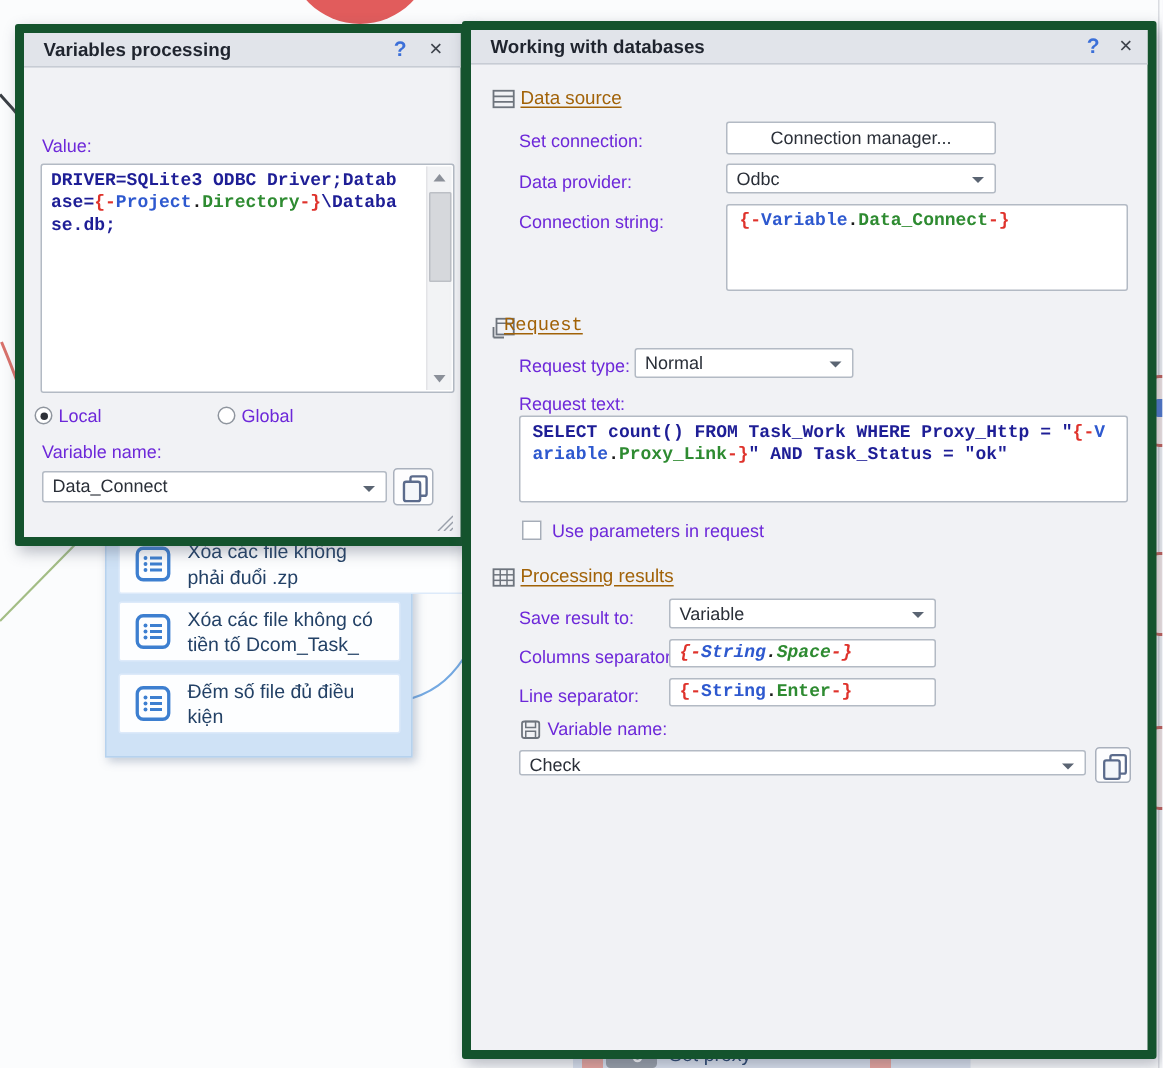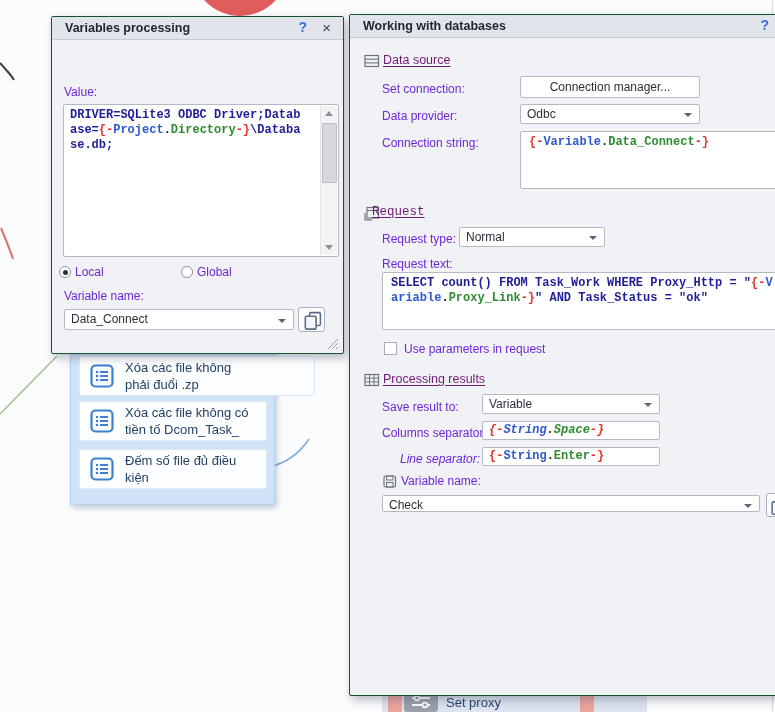--- a/index.html
+++ b/index.html
@@ -14,38 +14,38 @@
   .action-card .txt{position:absolute;left:45px;top:2px;font-size:13px;line-height:17px;color:#234166;white-space:pre-line;}
   .list-icon{position:absolute;left:10px;top:7px;width:24px;height:24px;}
   .pink-box{position:absolute;left:763px;width:40px;background:#fdf1ee;border:2px solid #c75f58;border-radius:10px;z-index:2;}
   .edge-line{position:absolute;left:772px;top:0;width:1px;height:712px;background:#dadce1;z-index:1;}
   .blue-square{position:absolute;left:770px;top:266px;width:12px;height:12px;background:#4e79d2;border-radius:2px;z-index:3;}
   .proxy-node{position:absolute;left:382px;top:694px;width:265px;height:18px;background:#dde4f0;z-index:2;}
   .salmon{position:absolute;top:694px;width:14px;height:18px;background:#eba49c;z-index:3;}
   .proxy-icon{position:absolute;left:404px;top:694px;width:34px;height:18px;background:#99a0a9;border-radius:3px;z-index:4;}
   .proxy-label{position:absolute;left:446px;top:695px;font-size:13px;color:#24416b;z-index:4;}
   
-  .dlg{position:absolute;background:#f1f2f5;border:1px solid #14532d;border-radius:2px;
-       box-shadow:3px 4px 10px rgba(70,80,100,.38);z-index:10;margin-left:41px;}
+  .dlg{position:absolute;background:#f1f2f5;border:6px solid #14532d;border-radius:2px;
+       box-shadow:3px 4px 10px rgba(70,80,100,.38);z-index:10;}
   .dlg-title{position:absolute;left:0;top:0;right:0;height:22px;background:linear-gradient(#e7eaee,#dcе0e6);
              background-color:#e1e4ea;border-bottom:1px solid #c7ccd4;}
   .dlg-title .cap{position:absolute;left:13px;top:4px;font-size:12.5px;font-weight:bold;color:#1f242e;}
   .help-btn{position:absolute;top:2px;font-size:14px;font-weight:bold;color:#3b6fd8;cursor:default;}
   .close-btn{position:absolute;top:2px;font-size:15px;color:#3f444d;cursor:default;}
   .field-label{position:absolute;font-size:12px;color:#6d28d9;white-space:nowrap;}
   .tb,.dd,.btn{position:absolute;background:#fff;border:1px solid #b3bac4;border-radius:2px;box-sizing:border-box;}
   .dd .val{position:absolute;left:6px;top:2px;font-size:12px;color:#2a2f38;}
   .dd-arrow{position:absolute;right:7px;top:8px;width:0;height:0;border-left:4px solid transparent;
             border-right:4px solid transparent;border-top:4px solid #5a6472;}
   .btn{font-size:12px;color:#2b3039;text-align:center;}
   .code{font-family:"Liberation Mono","DejaVu Sans Mono",monospace;font-size:12px;font-weight:600;
         line-height:15px;white-space:pre-wrap;overflow:hidden;}
   .tok-base{color:#1e1e96;} .tok-brace{color:#df332c;} .tok-obj{color:#2e59cf;}
   .tok-dot{color:#1b1b1b;} .tok-prop{color:#2e8b31;}
-  .section-h{position:absolute;font-size:12.5px;color:#701a75;text-decoration:underline;text-underline-offset:2px;}
+  .section-h{position:absolute;font-size:12.5px;color:#a16207;text-decoration:underline;text-underline-offset:2px;}
   .radio{position:absolute;width:12px;height:12px;border:1px solid #8f959e;border-radius:50%;background:#fff;box-sizing:border-box;}
   .radio.sel::after{content:"";position:absolute;left:2.5px;top:2.5px;width:5px;height:5px;border-radius:50%;background:#2e3138;}
   .chk{position:absolute;width:13px;height:13px;background:#fff;border:1px solid #a6adb8;box-sizing:border-box;}
   .copy-btn{position:absolute;background:#fdfdfe;border:1px solid #aab1bd;border-radius:3px;box-sizing:border-box;}
   
   .sbar{position:absolute;right:1px;top:1px;width:16px;bottom:1px;background:#f2f3f5;border-left:1px solid #e3e4e7;}
   .sb-arrow{position:absolute;left:4px;width:0;height:0;border-left:4px solid transparent;border-right:4px solid transparent;}
   .sb-up{top:5px;border-bottom:5px solid #8b9099;}
   .sb-down{bottom:5px;border-top:5px solid #8b9099;}
   .sb-thumb{position:absolute;left:1px;top:17px;width:13px;height:58px;background:#d6d8dc;border:1px solid #bcbfc5;border-radius:1px;}
@@ -236,21 +236,21 @@
     <div class="dd" style="left:132px;top:379px;width:178px;height:20px;">
       <span class="val">Variable</span>
       <span class="dd-arrow"></span>
     </div>
 
     <div class="field-label" style="left:32px;top:411px;">Columns separator:</div>
     <div class="tb" style="left:132px;top:406px;width:178px;height:19px;font-style:italic;">
       <div class="code" style="position:absolute;left:6px;top:1px;right:2px;bottom:1px;"><span class="tok-brace">{-</span><span class="tok-obj">String</span><span class="tok-dot">.</span><span class="tok-prop">Space</span><span class="tok-brace">-}</span></div>
     </div>
 
-    <div class="field-label" style="left:50px;top:437px;font-style:italic;">Line separator:</div>
+    <div class="field-label" style="left:32px;top:437px;">Line separator:</div>
     <div class="tb" style="left:132px;top:432px;width:178px;height:19px;">
       <div class="code" style="position:absolute;left:6px;top:1px;right:2px;bottom:1px;"><span class="tok-brace">{-</span><span class="tok-obj">String</span><span class="tok-dot">.</span><span class="tok-prop">Enter</span><span class="tok-brace">-}</span></div>
     </div>
 
     <svg style="position:absolute;left:33px;top:460px;" width="14" height="13">
       <rect x="1" y="1" width="11.5" height="11" rx="1.5" fill="none" stroke="#6e747d" stroke-width="1.2"></rect>
       <rect x="3.5" y="1" width="6.5" height="4" fill="none" stroke="#6e747d" stroke-width="1"></rect>
       <rect x="3.5" y="7.5" width="6.5" height="4.5" fill="none" stroke="#6e747d" stroke-width="1"></rect>
     </svg>
     <div class="field-label" style="left:51px;top:459px;">Variable name:</div>

